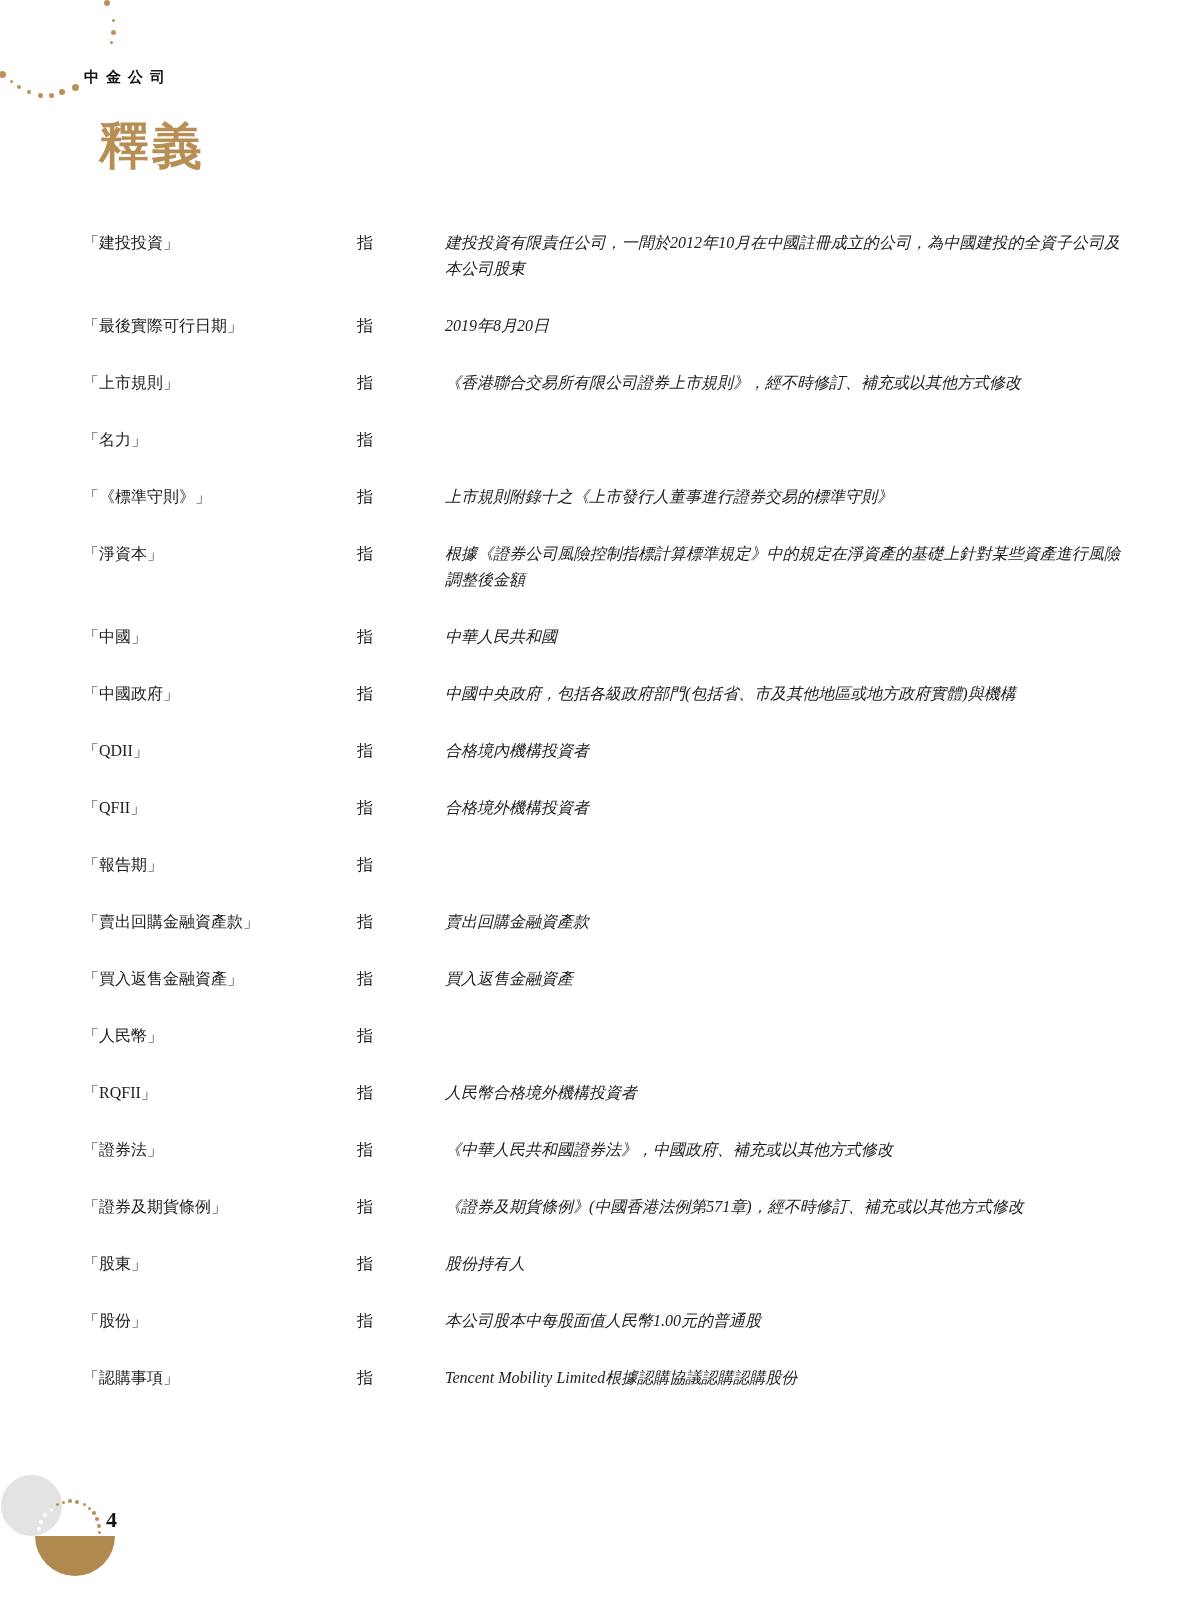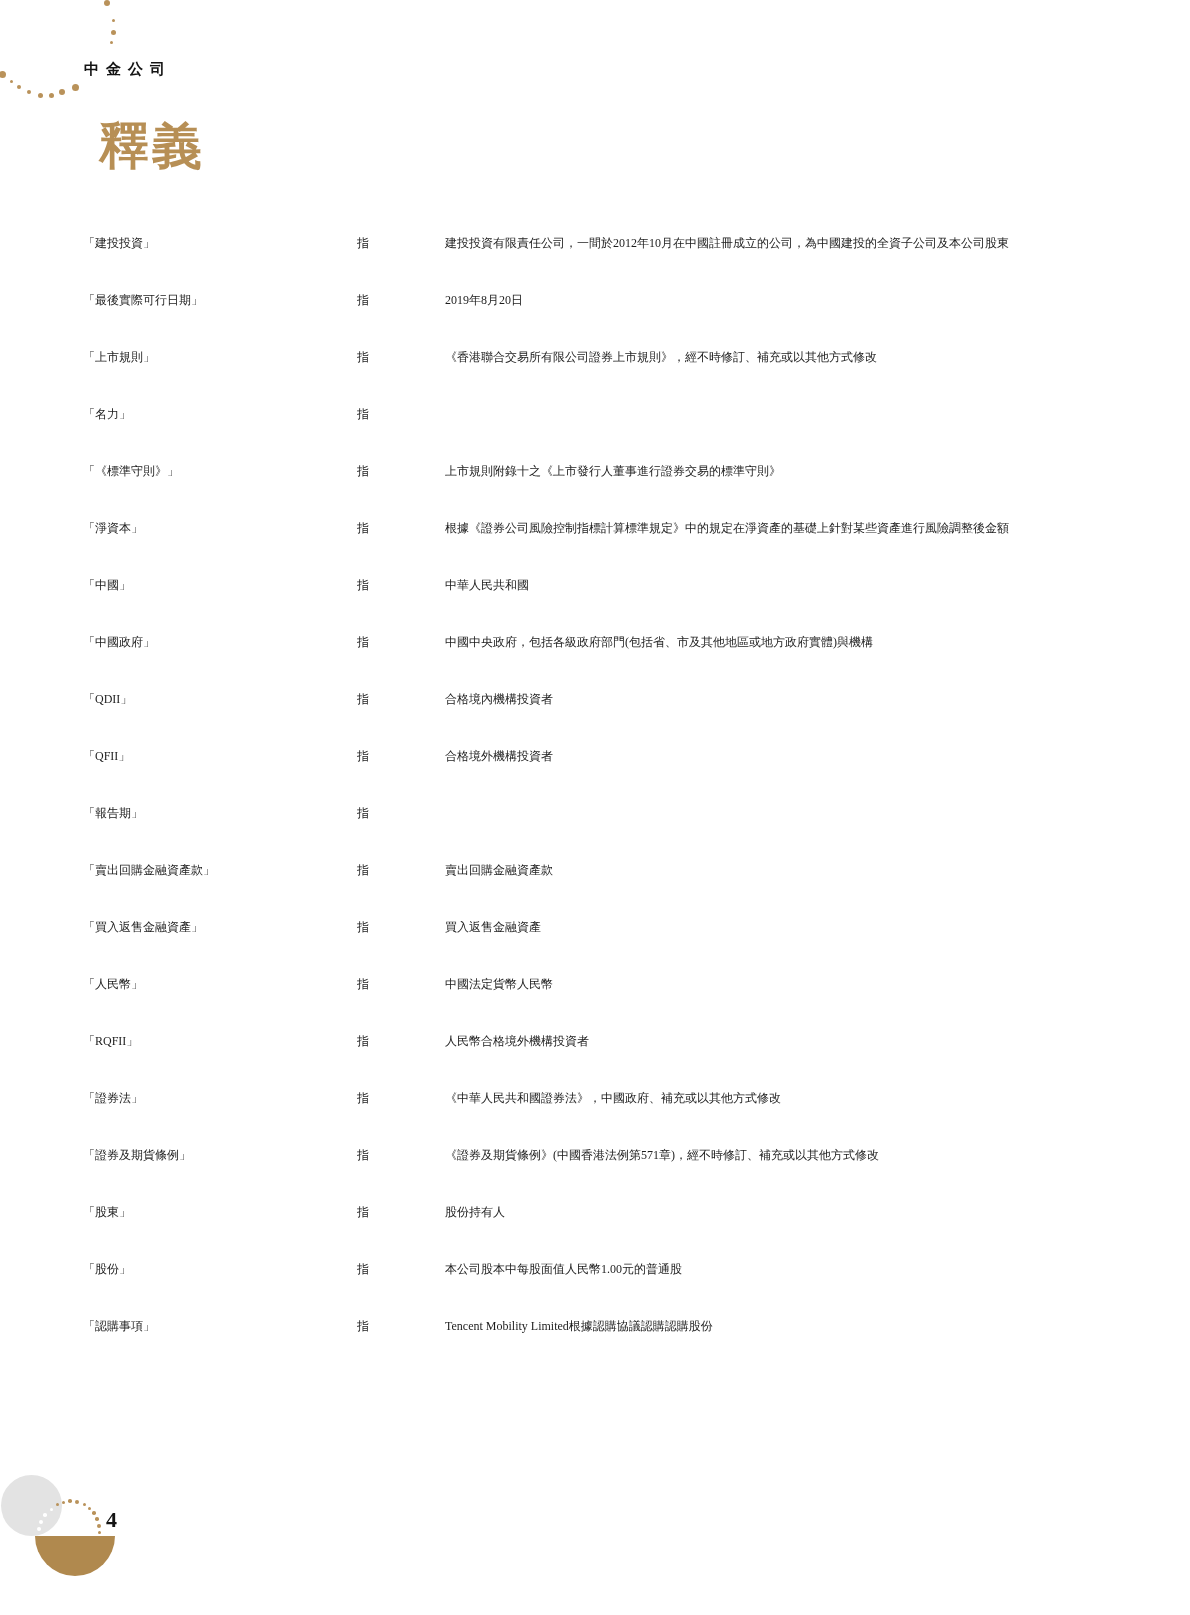--- a/index.html
+++ b/index.html
@@ -15,21 +15,21 @@
     width: 1190px;
     height: 1615px;
     background: #ffffff;
     overflow: hidden;
     font-family: "Liberation Serif", "DejaVu Serif", serif;
     color: var(--text-color);
   }
   .logo {
     position: absolute;
     left: 84px;
-    top: 60px;
+    top: 68px;
     font-size: 15px;
     font-weight: 700;
     letter-spacing: 7px;
     color: #141414;
     white-space: nowrap;
     text-align: right;
   }
   .page-title {
     position: absolute;
     left: 83px;
@@ -45,27 +45,27 @@
   .def-list {
     position: absolute;
     left: 83px;
     top: 230px;
     width: 1037px;
   }
   .def-row {
     display: flex;
     align-items: flex-start;
     margin-bottom: 31px;
-    font-size: 12px;
+    font-size: 16px;
     line-height: 26px;
   }
   .def-row:last-child { margin-bottom: 6px; }
   .def-term  { flex: 0 0 274px; width: 274px; }
   .def-zhi   { flex: 0 0 88px;  width: 88px; }
-  .def-text  { flex: 1 1 auto; text-align: justify; }
+  .def-text  { flex: 1 1 auto; text-align: justify; font-style: italic; }
   .page-number {
     position: absolute;
     left: 106px;
     top: 1507px;
     font-size: 22px;
     font-weight: 700;
     color: #141414;
   }
   .gray-circle {
     position: absolute;
@@ -205,21 +205,20 @@
 
   <div class="def-row">
     <div class="def-term">「買入返售金融資產」</div>
     <div class="def-zhi">指</div>
     <div class="def-text">買入返售金融資產</div>
   </div>
 
   <div class="def-row">
     <div class="def-term">「人民幣」</div>
     <div class="def-zhi">指</div>
-    <div class="def-text">中國法定貨幣人民幣</div>
   </div>
 
   <div class="def-row">
     <div class="def-term">「RQFII」</div>
     <div class="def-zhi">指</div>
     <div class="def-text">人民幣合格境外機構投資者</div>
   </div>
 
   <div class="def-row">
     <div class="def-term">「證券法」</div>

